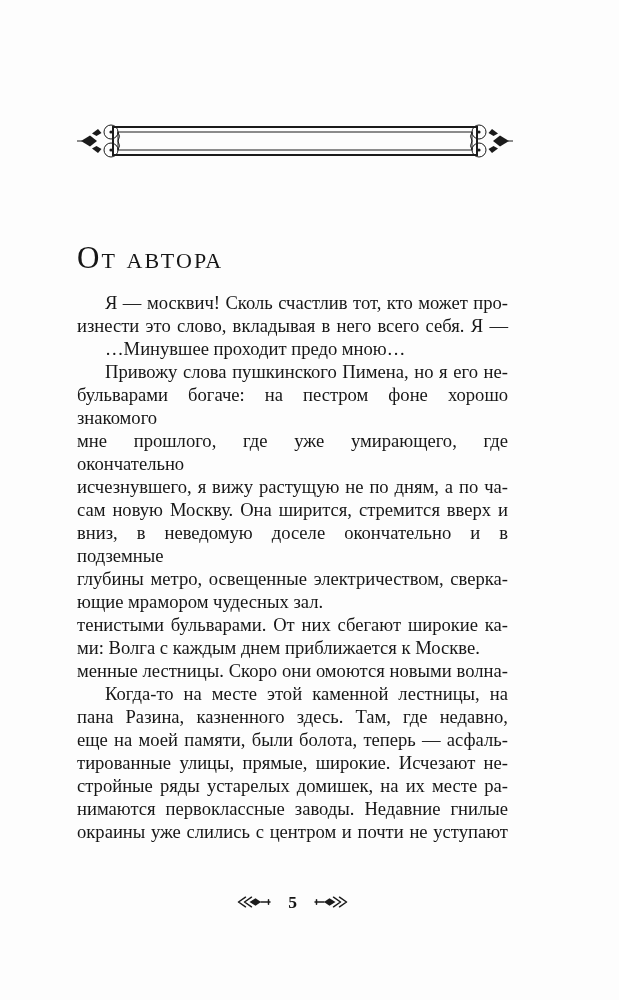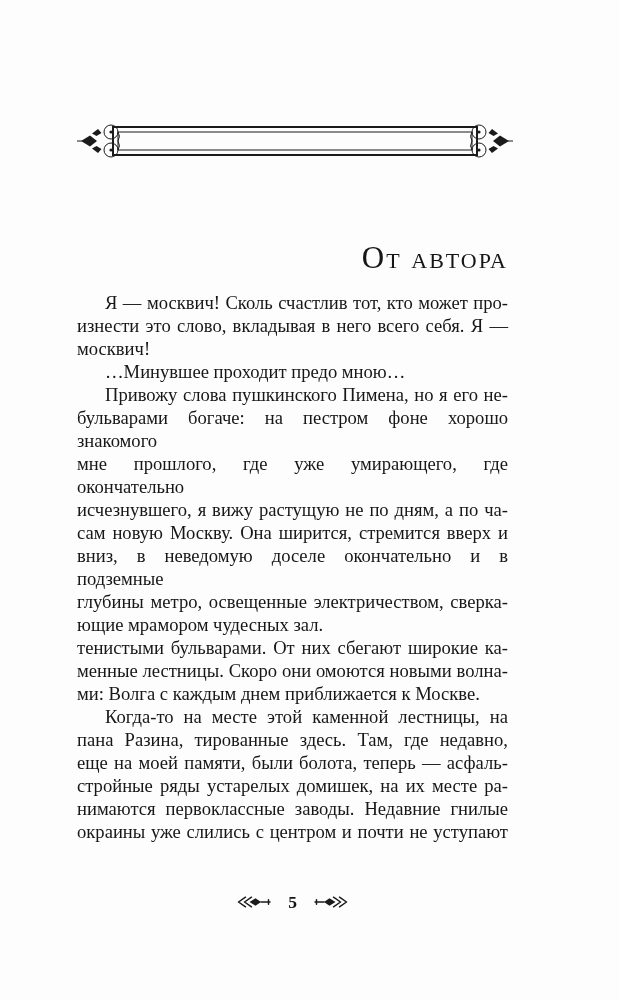--- a/index.html
+++ b/index.html
@@ -14,21 +14,21 @@
     background:var(--paper);
     color:var(--ink);
     overflow:hidden;
   }
   .head-rule{
     position:absolute;left:77px;top:121px;width:436px;height:40px;
   }
   .head-rule svg{display:block;width:100%;height:100%;}
   .chapter-title{
     position:absolute;left:77px;top:241px;width:431px;
-    text-align:right;
+    text-align:left;
     font-variant:small-caps;
     font-size:31px;
     letter-spacing:2px;
     line-height:34px;
     color:#161616;
   }
   .body-text{
     position:absolute;left:77px;top:291px;width:431px;
     font-size:18.6px;
     line-height:23px;
@@ -90,36 +90,36 @@
         <path class="stroke-thin" d="M0,19 H5"></path>
       </g>
     </svg>
   </div>
 
   <div class="chapter-title">От автора</div>
 
   <div class="body-text">
       <div class="line just indent">Я — москвич! Сколь счастлив тот, кто может про-</div>
       <div class="line just">изнести это слово, вкладывая в него всего себя. Я —</div>
-      <div class="line">москвич!</div>
       <div class="line indent space-before">…Минувшее проходит предо мною…</div>
       <div class="line just indent">Привожу слова пушкинского Пимена, но я его не-</div>
       <div class="line just">бульварами богаче: на пестром фоне хорошо знакомого</div>
       <div class="line just">мне прошлого, где уже умирающего, где окончательно</div>
       <div class="line just">исчезнувшего, я вижу растущую не по дням, а по ча-</div>
       <div class="line just">сам новую Москву. Она ширится, стремится вверх и</div>
       <div class="line just">вниз, в неведомую доселе окончательно и в подземные</div>
       <div class="line just">глубины метро, освещенные электричеством, сверка-</div>
       <div class="line">ющие мрамором чудесных зал.</div>
       <div class="line just">тенистыми бульварами. От них сбегают широкие ка-</div>
+      <div class="line">ми: Волга с каждым днем приближается к Москве.</div>
       <div class="line just">менные лестницы. Скоро они омоются новыми волна-</div>
-      <div class="line">ми: Волга с каждым днем приближается к Москве.</div>
       <div class="line just indent">Когда-то на месте этой каменной лестницы, на</div>
-      <div class="line just">пана Разина, тированные здесь. Там, где недавно,</div>
+      <div class="line just">пана Разина, казненного здесь. Там, где недавно,</div>
       <div class="line just">еще на моей памяти, были болота, теперь — асфаль-</div>
+      <div class="line just">тированные улицы, прямые, широкие. Исчезают не-</div>
       <div class="line just">стройные ряды устарелых домишек, на их месте ра-</div>
       <div class="line just">нимаются первоклассные заводы. Недавние гнилые</div>
       <div class="line just">окраины уже слились с центром и почти не уступают</div>
     </div>
 
   <div class="folio">
     <svg class="fleuron" viewBox="0 0 37 14" xmlns="http://www.w3.org/2000/svg" aria-hidden="true">
       <path class="stroke" d="M2.5,7 L9.5,2.2 M2.5,7 L9.5,11.8"></path>
       <path class="stroke" d="M8.5,7 L15.5,2.2 M8.5,7 L15.5,11.8"></path>
       <path class="fill" d="M13.5,7 L19.5,3.2 L25,7 L19.5,10.8 Z"></path>

